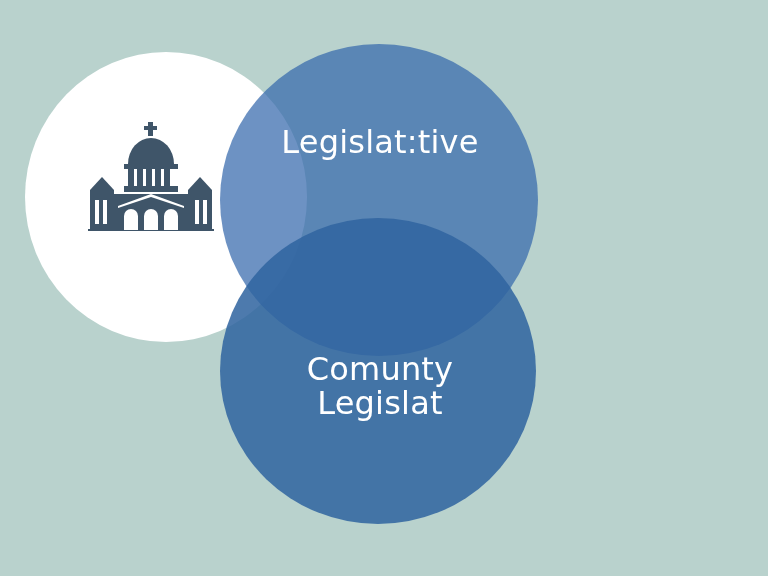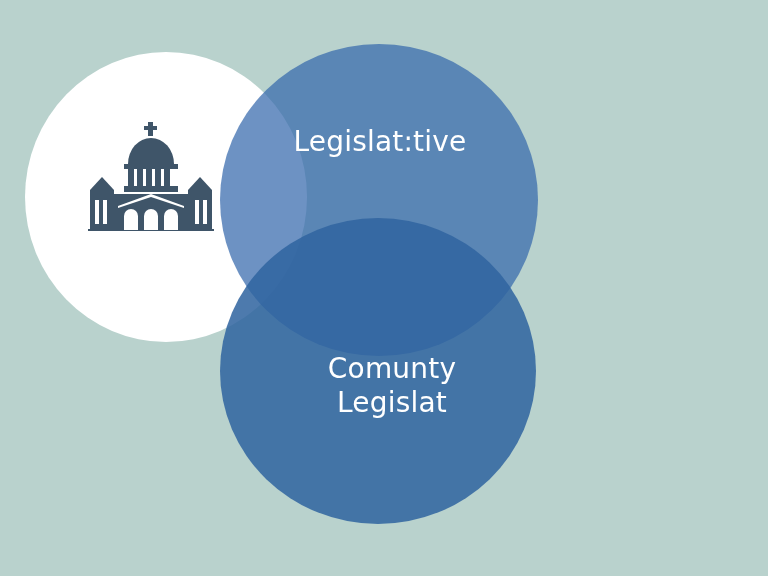--- a/index.html
+++ b/index.html
@@ -18,24 +18,24 @@
     .c-top {
       left: 220px; top: 44px; width: 318px; height: 312px;
       background: rgba(52, 104, 172, 0.72);
     }
     .c-bottom {
       left: 220px; top: 218px; width: 316px; height: 306px;
       background: rgba(48, 100, 160, 0.86);
     }
     .label {
       position: absolute; color: #ffffff; text-align: center;
-      font-size: 28px; line-height: 34px; letter-spacing: 0.2px;
+      font-size: 32px; line-height: 34px; letter-spacing: 0.2px;
     }
     .label-top { left: 280px; top: 125px; width: 200px; }
-    .label-bottom { left: 292px; top: 352px; width: 200px; }
+    .label-bottom { left: 280px; top: 352px; width: 200px; }
     .icon { position: absolute; left: 88px; top: 122px; width: 126px; height: 112px; }
   </style>
 </head>
 <body>
 
 <div class="canvas">
   <div class="circle c-white"></div>
 
   <svg class="icon" viewBox="0 0 126 112">
     <g fill="#3f5569">

